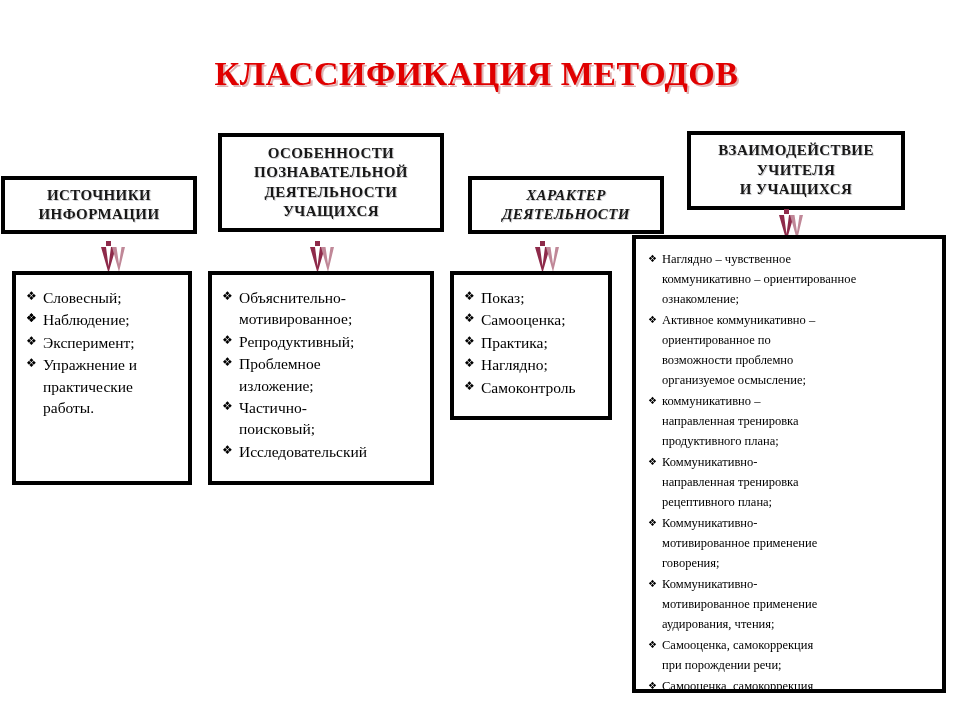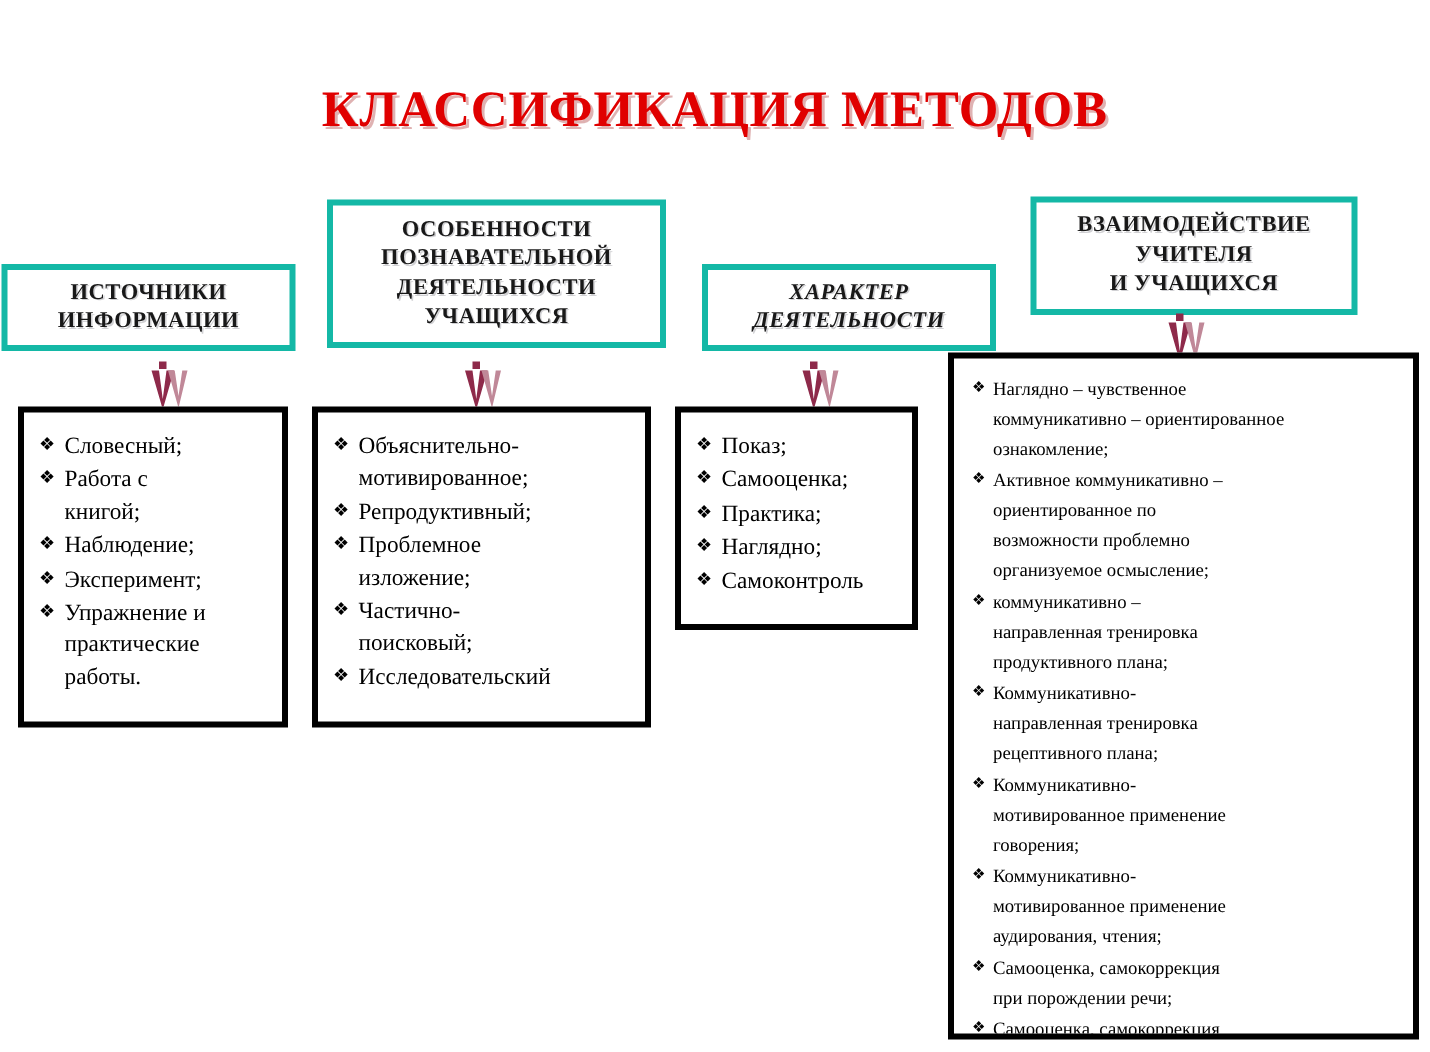--- a/index.html
+++ b/index.html
@@ -33,21 +33,21 @@
     letter-spacing: 0.5px;
     color: #e00000;
     text-shadow: 2px 2px 0 rgba(150,0,0,0.30);
     white-space: nowrap;
   }
 
   
   .hdr {
     position: absolute;
     background: #ffffff;
-    border: 4px solid #14b8a6;
+    border: 4px solid #000000;
     box-sizing: border-box;
     display: flex;
     align-items: center;
     justify-content: center;
     text-align: center;
     padding: 3px 6px;
   }
   .hdr-text {
     font-family: "Liberation Serif", "DejaVu Serif", serif;
     font-weight: bold;
@@ -182,22 +182,20 @@
 </div>
 
 <div class="cbox cbox-1">
   <ul class="items">
     <li>
         <span class="bullet">❖</span>
         <span class="txt">Словесный;</span>
       </li>
     <li>
         <span class="bullet">❖</span>
-        <span class="txt">Работа с
-книгой;</span>
       </li>
     <li>
         <span class="bullet">❖</span>
         <span class="txt">Наблюдение;</span>
       </li>
     <li>
         <span class="bullet">❖</span>
         <span class="txt">Эксперимент;</span>
       </li>
     <li>

